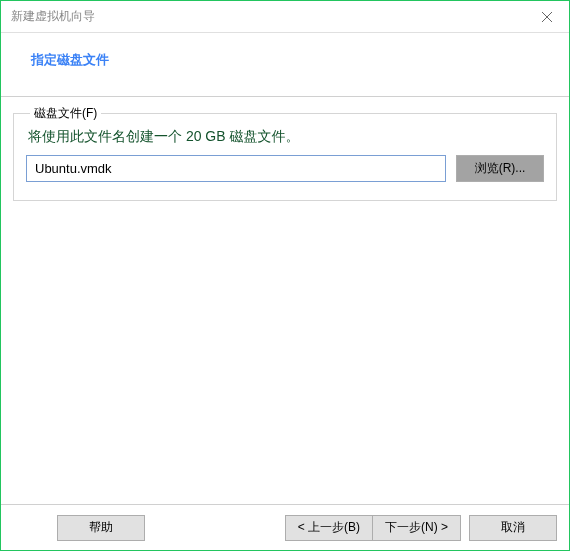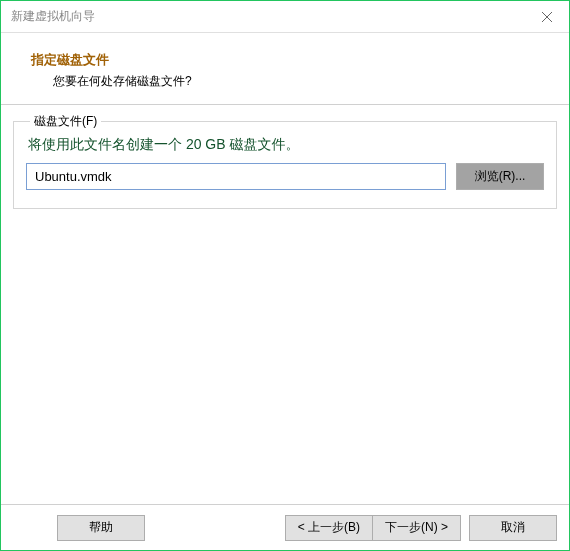--- a/index.html
+++ b/index.html
@@ -46,22 +46,22 @@
       font-size: 14px;
       line-height: 1;
     }
     .header {
       padding: 18px 10px 14px 30px;
       border-bottom: 1px solid #d0d0d0;
     }
     .header-title {
       font-weight: bold;
       font-size: 13px;
-      color: #a16207;
-      margin-bottom: 4px;
+      color: #3b82f6;
+      margin-bottom: 13px;
     }
     .header-desc {
       color: #000;
       font-size: 12px;
       padding-left: 22px;
     }
     .content {
       flex: 1;
       padding: 16px 12px;
     }
@@ -149,21 +149,20 @@
       <span>
         <svg width="10" height="10" viewBox="0 0 10 10">
             <path d="M0 0 L10 10 M10 0 L0 10" stroke="currentColor" stroke-width="1" fill="none"></path>
           </svg>
       </span>
     </div>
   </div>
 
   <div class="header">
     <div class="header-title">指定磁盘文件</div>
-    <div class="header-desc">您要在何处存储磁盘文件?</div>
   </div>
 
   <div class="content">
     <div class="group">
       <div class="group-title">磁盘文件(F)</div>
       <div class="group-desc">将使用此文件名创建一个 20 GB 磁盘文件。</div>
       <div class="input-row">
         <input type="text" class="filepath-input" value="Ubuntu.vmdk" style="">
         <button class="browse-btn">浏览(R)...</button>
       </div>

